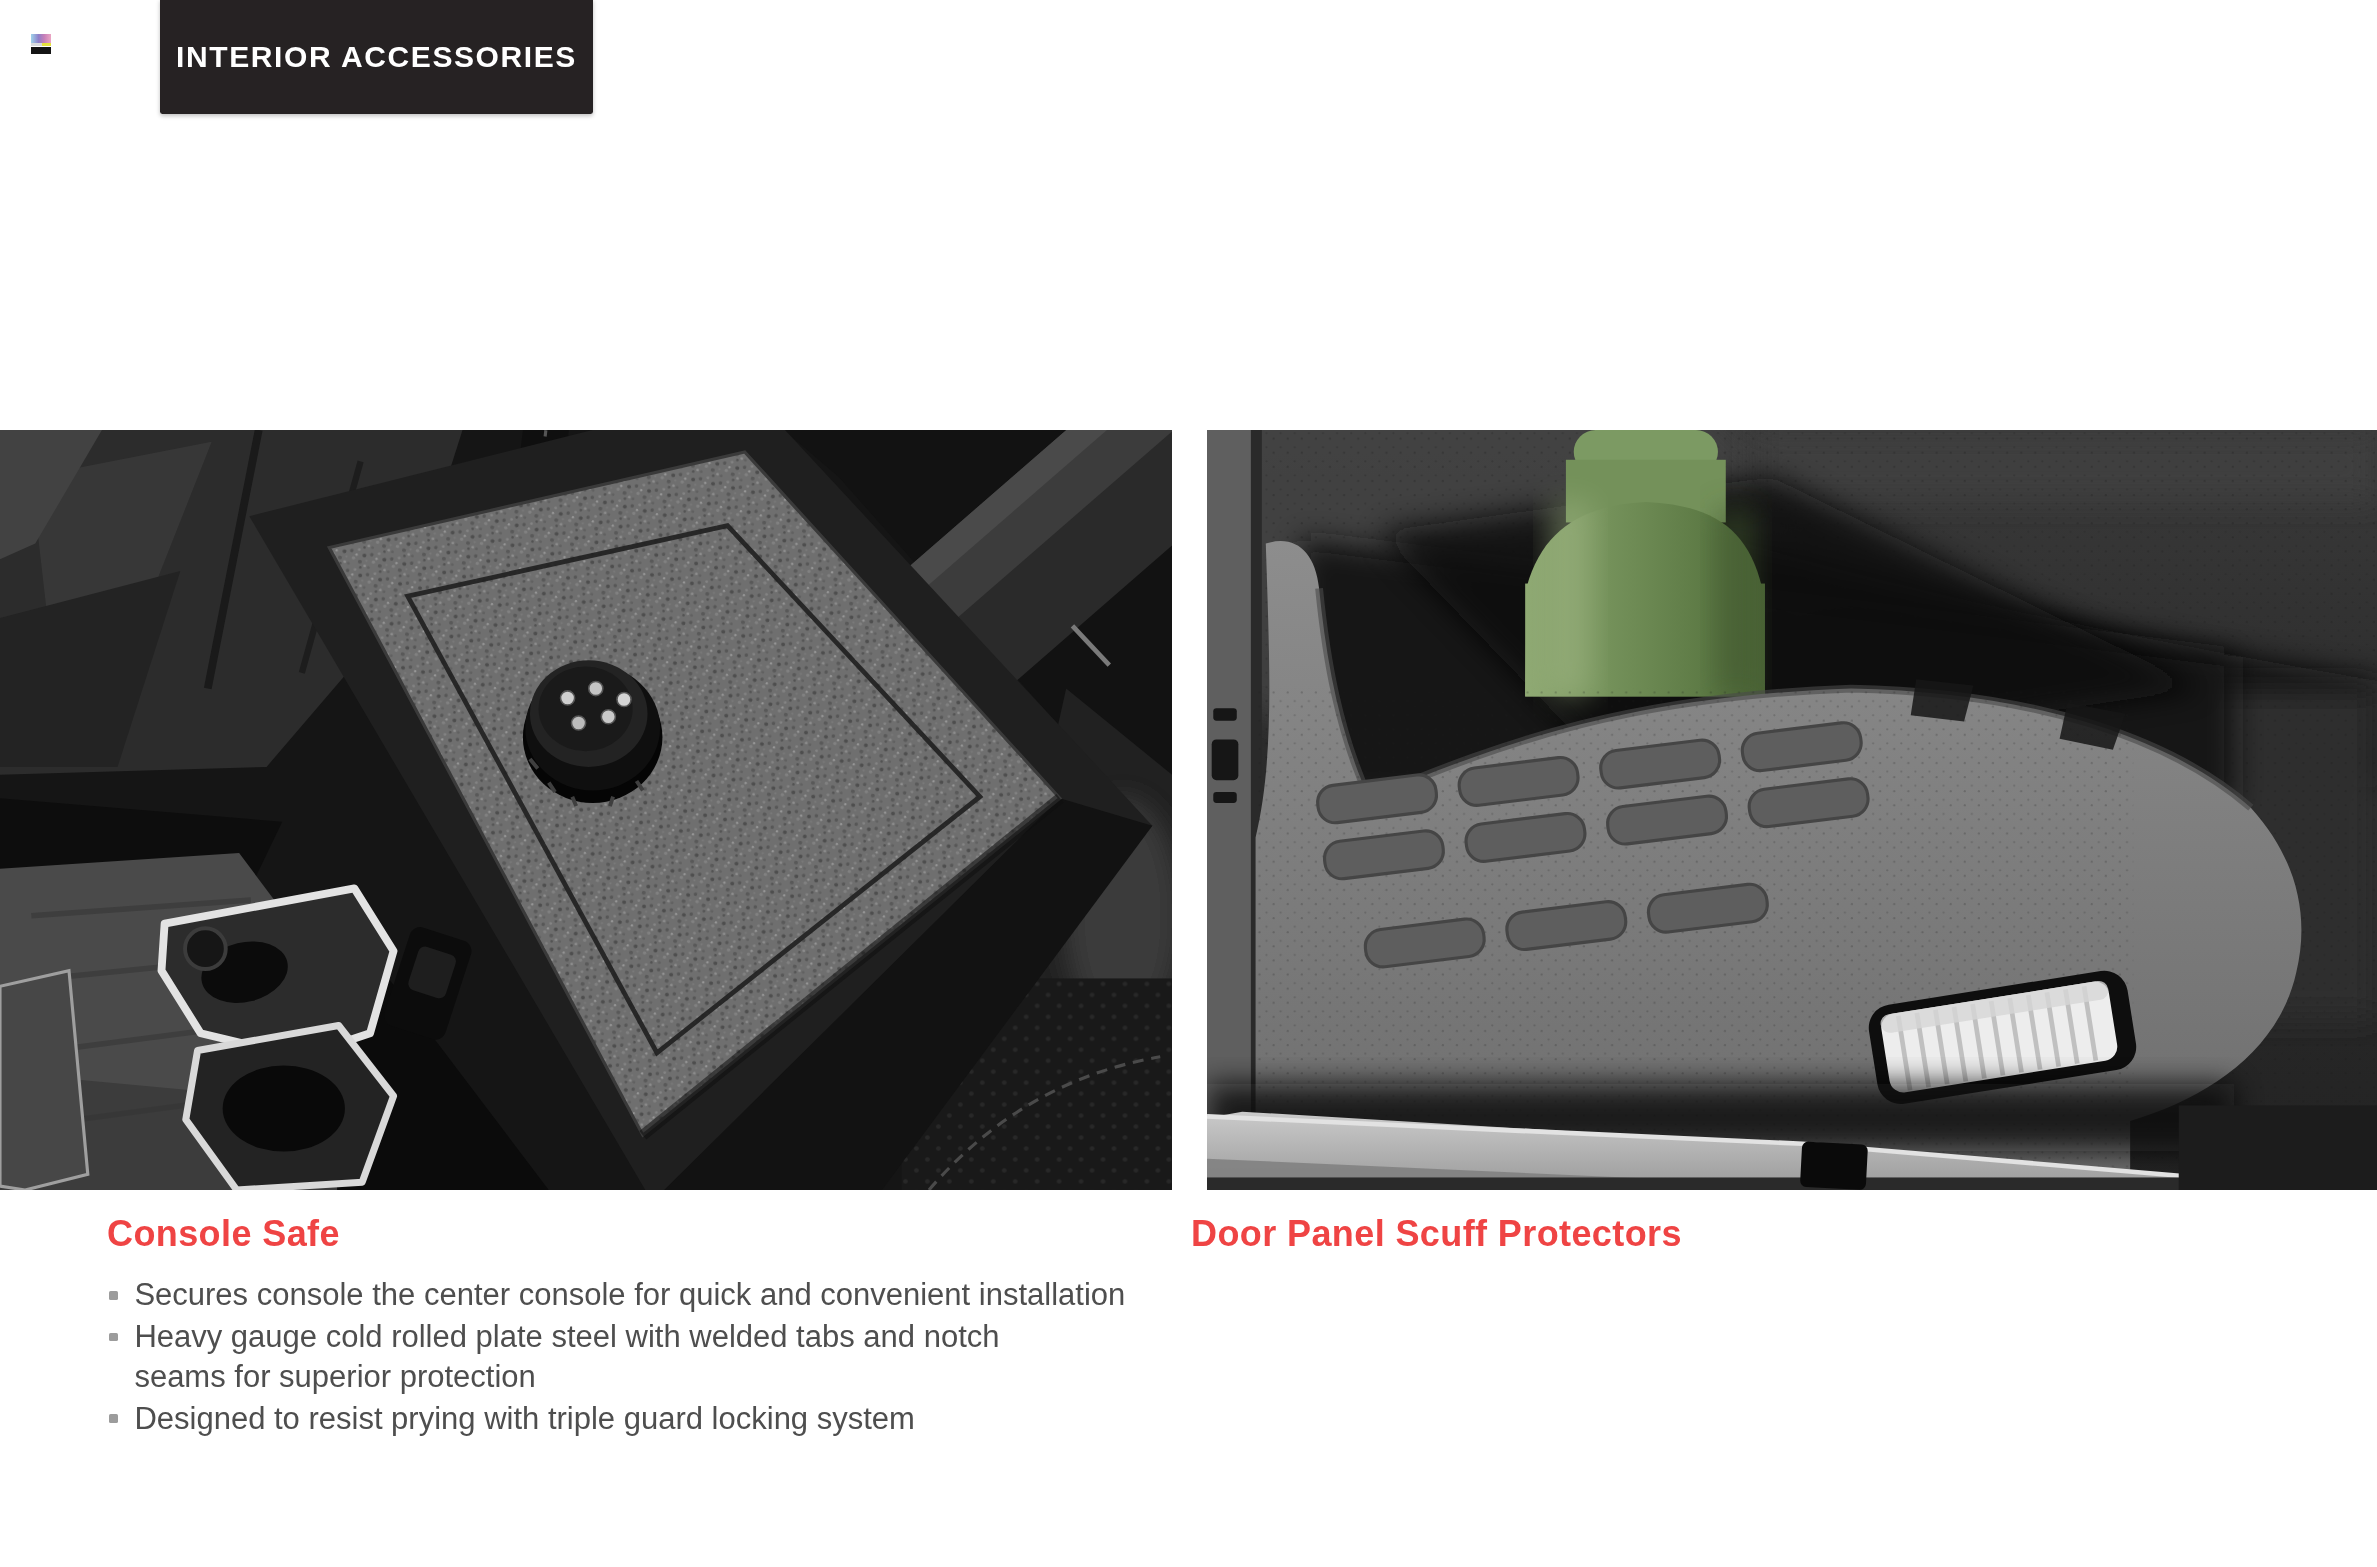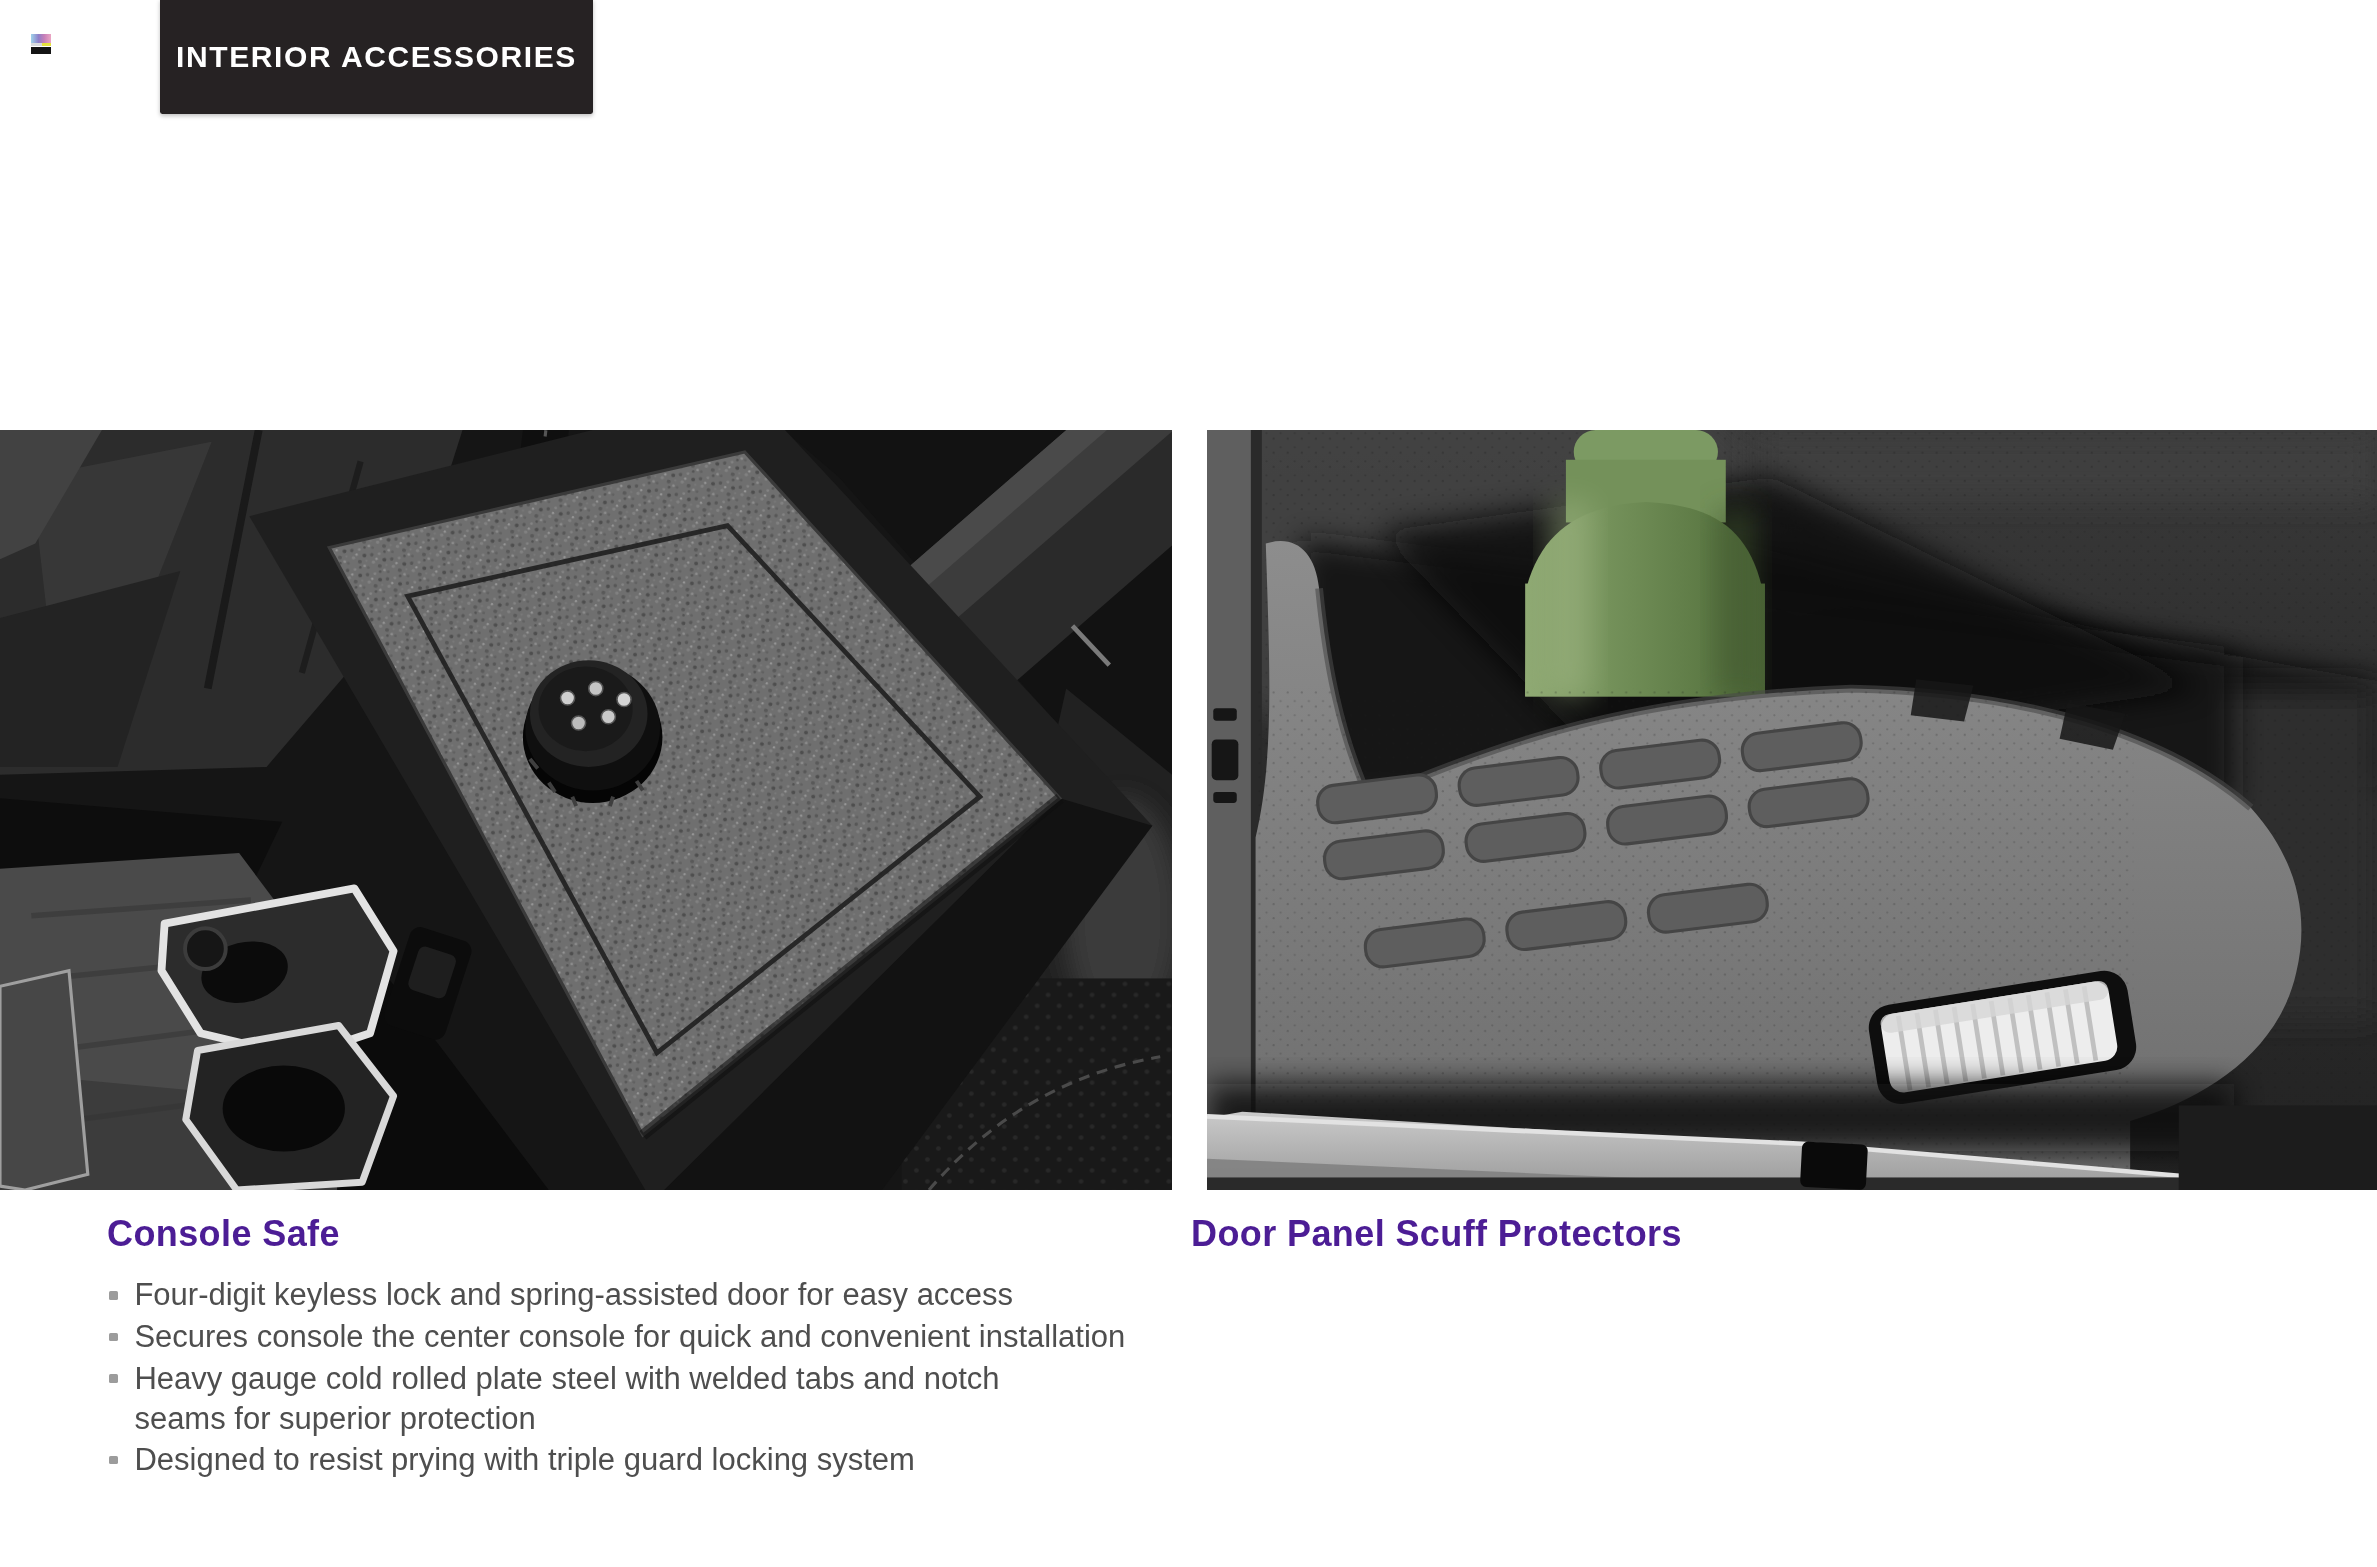--- a/index.html
+++ b/index.html
@@ -29,21 +29,21 @@
   .photo{position:absolute;top:430px;height:760px;overflow:hidden;background:#151515;}
   .photo svg{display:block;width:100%;height:100%;}
   .photo-left{left:0;width:1172px;}
   .photo-right{left:1207px;width:1170px;}
   
   .prod{position:absolute;top:1213px;}
   .prod-left{left:107px;width:1121px;}
   .prod-right{left:1191px;width:1129px;}
   .prod h2{
     margin:0 0 20.4px 0;font-size:36px;line-height:42px;font-weight:bold;
-    color:#4c1d95;letter-spacing:0.4px;
+    color:#ef4444;letter-spacing:0.4px;
   }
   .prod p{
     margin:0 0 11px 0;font-size:31px;line-height:41px;color:#4e4e4e;
     white-space:pre-line;
   }
   .prod ul{list-style:none;margin:0;padding:0;}
   .prod li{
     position:relative;padding-left:27.4px;font-size:31px;line-height:40px;
     color:#4e4e4e;margin-top:1.6px;
   }
@@ -271,21 +271,20 @@
   <g transform="rotate(3 800 940)">
     <rect x="758" y="910" width="84" height="58" rx="8" fill="#0a0a0a"></rect>
   </g>
   <rect x="1240" y="862" width="253" height="108" fill="#1c1c1c"></rect>
 </svg>
 </div>
 
 <div class="prod prod-left">
   <h2>Console Safe</h2>
   <ul>
-    <li><span>Four-digit keyless lock and spring-assisted door for easy access</span></li>
     <li><span>Secures console the center console for quick and convenient installation</span></li>
     <li><span>Heavy gauge cold rolled plate steel with welded tabs and notch
 seams for superior protection</span></li>
     <li><span>Designed to resist prying with triple guard locking system</span></li>
   </ul>
 </div>
 
 <div class="prod prod-right">
   <h2>Door Panel Scuff Protectors</h2>
 </div>

